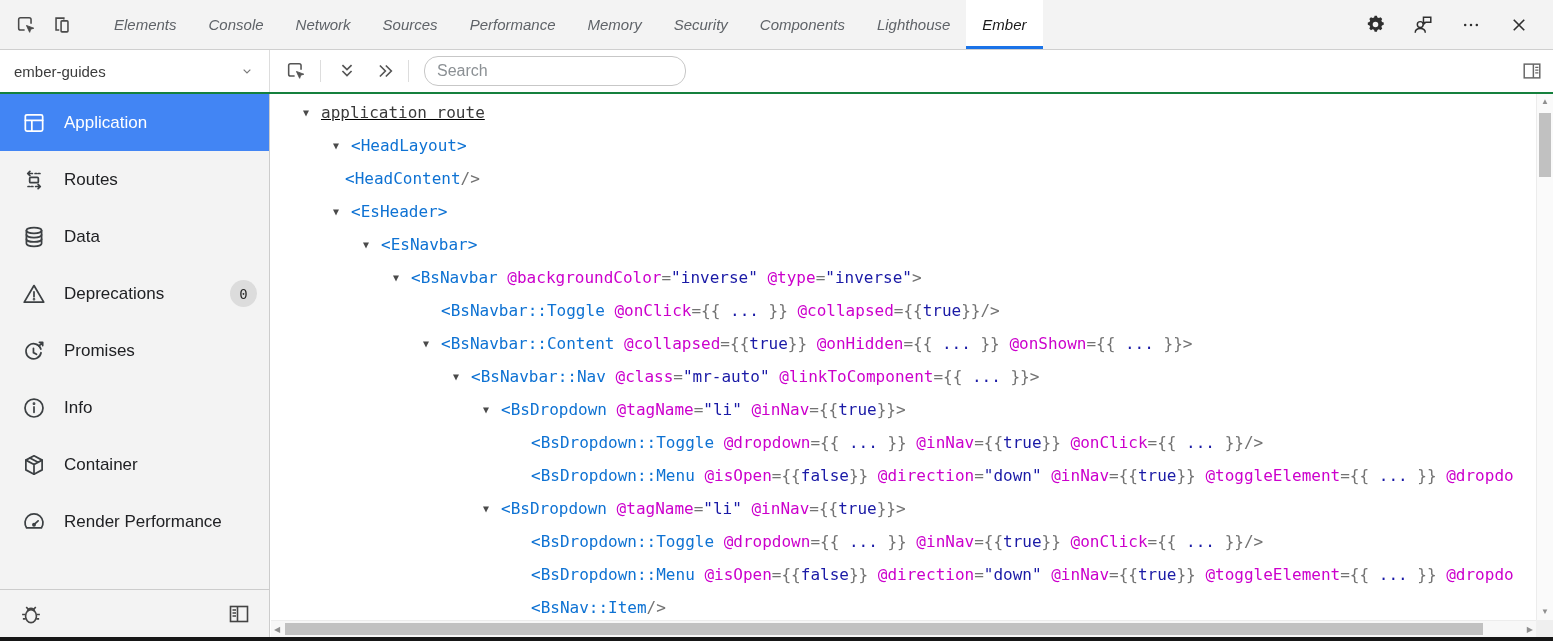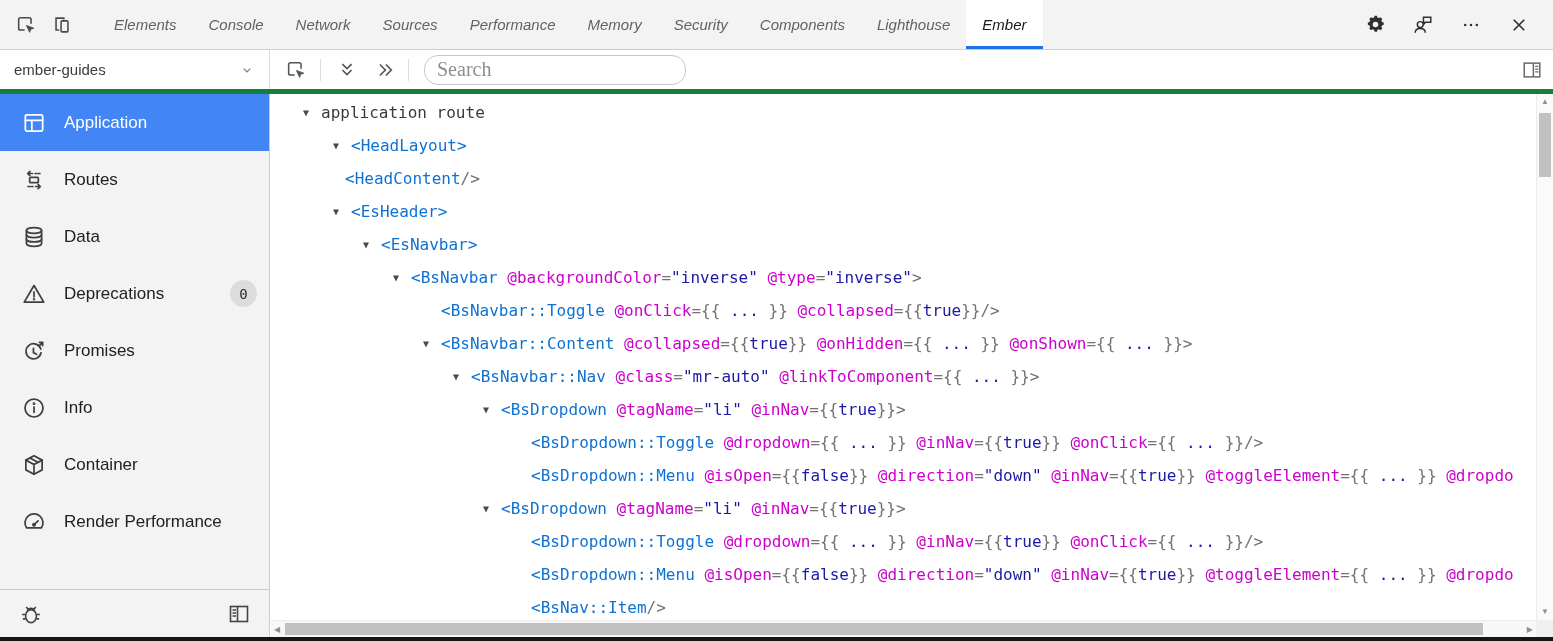--- a/index.html
+++ b/index.html
@@ -26,33 +26,33 @@
   .tab.active{background:#fff;color:#1b1b1b;}
   .tab.active::after{
     content:"";position:absolute;left:0;right:0;bottom:0;height:3px;background:var(--accent);
   }
   .tab-actions{margin-left:auto;display:flex;align-items:center;gap:24px;padding-right:22px;color:#2f2f2f;}
   .tab-actions>span{display:flex;align-items:center;justify-content:center;width:24px;height:24px;}
 
   
   .toolbar{
     position:absolute;left:0;top:50px;width:100%;height:44px;box-sizing:border-box;
-    background:#fff;border-bottom:5px solid #15803d;display:flex;align-items:center;
+    background:#fff;border-bottom:2px solid #15803d;display:flex;align-items:center;
   }
   .app-select{
     width:270px;height:100%;box-sizing:border-box;border-right:1px solid #ddd;
     display:flex;align-items:center;padding:0 14px;font-size:15px;color:#3c3c3c;cursor:default;
   }
   .app-select .chev{margin-left:auto;color:#7a7a7a;display:flex;}
   .tool-ic{color:#555;margin-left:15px;display:flex;align-items:center;}
   .vsep{width:1px;height:22px;background:#ddd;margin-left:13px;}
   .search{
     margin-left:15px;width:262px;height:30px;box-sizing:border-box;
-    border:1px solid #c7c7c7;border-radius:14px;padding:0 12px;font-size:20px;color:#14532d;
-    outline:none;background:#fff;font-family:Liberation Serif, serif;
+    border:1px solid #c7c7c7;border-radius:14px;padding:0 12px;font-size:16px;color:#14532d;
+    outline:none;background:#fff;font-family:Liberation Sans, sans-serif;
   }
   .search::placeholder{color:#8b9094;}
   .panel-right-wrap{margin-left:auto;margin-right:10px;color:#666;display:flex;}
 
   
   .sidebar{
     position:absolute;left:0;top:94px;width:270px;bottom:4px;box-sizing:border-box;
     background:#f3f3f3;border-right:1px solid #ccc;
   }
   .side-item{
@@ -294,21 +294,21 @@
         <rect x="3.5" y="4.5" width="17" height="15"></rect>
         <path d="M10.5 4.5v15"></path>
         <path d="M5.5 8H9M5.5 11H9M5.5 14H9" stroke-width="1.4"></path>
       </svg>
     </span>
   </footer>
 </aside>
 
 <main class="content">
   <div class="tree" id="tree">
-      <div class="trow" style="padding-left: 32px;"><span class="arrow">▼</span><span class="c-plain">application route</span></div>
+      <div class="trow" style="padding-left: 32px; text-decoration: underline;"><span class="arrow">▼</span><span class="c-plain">application route</span></div>
       <div class="trow" style="padding-left: 62px;"><span class="arrow">▼</span><span class="c-tag">&lt;HeadLayout&gt;</span></div>
       <div class="trow" style="padding-left: 56px;"><span class="spacer"></span><span class="c-tag">&lt;HeadContent</span><span class="c-punct">/&gt;</span></div>
       <div class="trow" style="padding-left: 62px;"><span class="arrow">▼</span><span class="c-tag">&lt;EsHeader&gt;</span></div>
       <div class="trow" style="padding-left: 92px;"><span class="arrow">▼</span><span class="c-tag">&lt;EsNavbar&gt;</span></div>
       <div class="trow" style="padding-left: 122px;"><span class="arrow">▼</span><span class="c-tag">&lt;BsNavbar</span> <span class="c-attr">@backgroundColor</span><span class="c-punct">=</span><span class="c-val">"inverse"</span> <span class="c-attr">@type</span><span class="c-punct">=</span><span class="c-val">"inverse"</span><span class="c-punct">&gt;</span></div>
       <div class="trow" style="padding-left: 152px;"><span class="spacer"></span><span class="c-tag">&lt;BsNavbar::Toggle</span> <span class="c-attr">@onClick</span><span class="c-punct">={{ </span><span class="c-val">...</span><span class="c-punct"> }}</span> <span class="c-attr">@collapsed</span><span class="c-punct">={{</span><span class="c-val">true</span><span class="c-punct">}}/&gt;</span></div>
       <div class="trow" style="padding-left: 152px;"><span class="arrow">▼</span><span class="c-tag">&lt;BsNavbar::Content</span> <span class="c-attr">@collapsed</span><span class="c-punct">={{</span><span class="c-val">true</span><span class="c-punct">}}</span> <span class="c-attr">@onHidden</span><span class="c-punct">={{ </span><span class="c-val">...</span><span class="c-punct"> }}</span> <span class="c-attr">@onShown</span><span class="c-punct">={{ </span><span class="c-val">...</span><span class="c-punct"> }}&gt;</span></div>
       <div class="trow" style="padding-left: 182px;"><span class="arrow">▼</span><span class="c-tag">&lt;BsNavbar::Nav</span> <span class="c-attr">@class</span><span class="c-punct">=</span><span class="c-val">"mr-auto"</span> <span class="c-attr">@linkToComponent</span><span class="c-punct">={{ </span><span class="c-val">...</span><span class="c-punct"> }}&gt;</span></div>
       <div class="trow" style="padding-left: 212px;"><span class="arrow">▼</span><span class="c-tag">&lt;BsDropdown</span> <span class="c-attr">@tagName</span><span class="c-punct">=</span><span class="c-val">"li"</span> <span class="c-attr">@inNav</span><span class="c-punct">={{</span><span class="c-val">true</span><span class="c-punct">}}&gt;</span></div>
       <div class="trow" style="padding-left: 242px;"><span class="spacer"></span><span class="c-tag">&lt;BsDropdown::Toggle</span> <span class="c-attr">@dropdown</span><span class="c-punct">={{ </span><span class="c-val">...</span><span class="c-punct"> }}</span> <span class="c-attr">@inNav</span><span class="c-punct">={{</span><span class="c-val">true</span><span class="c-punct">}}</span> <span class="c-attr">@onClick</span><span class="c-punct">={{ </span><span class="c-val">...</span><span class="c-punct"> }}/&gt;</span></div>

